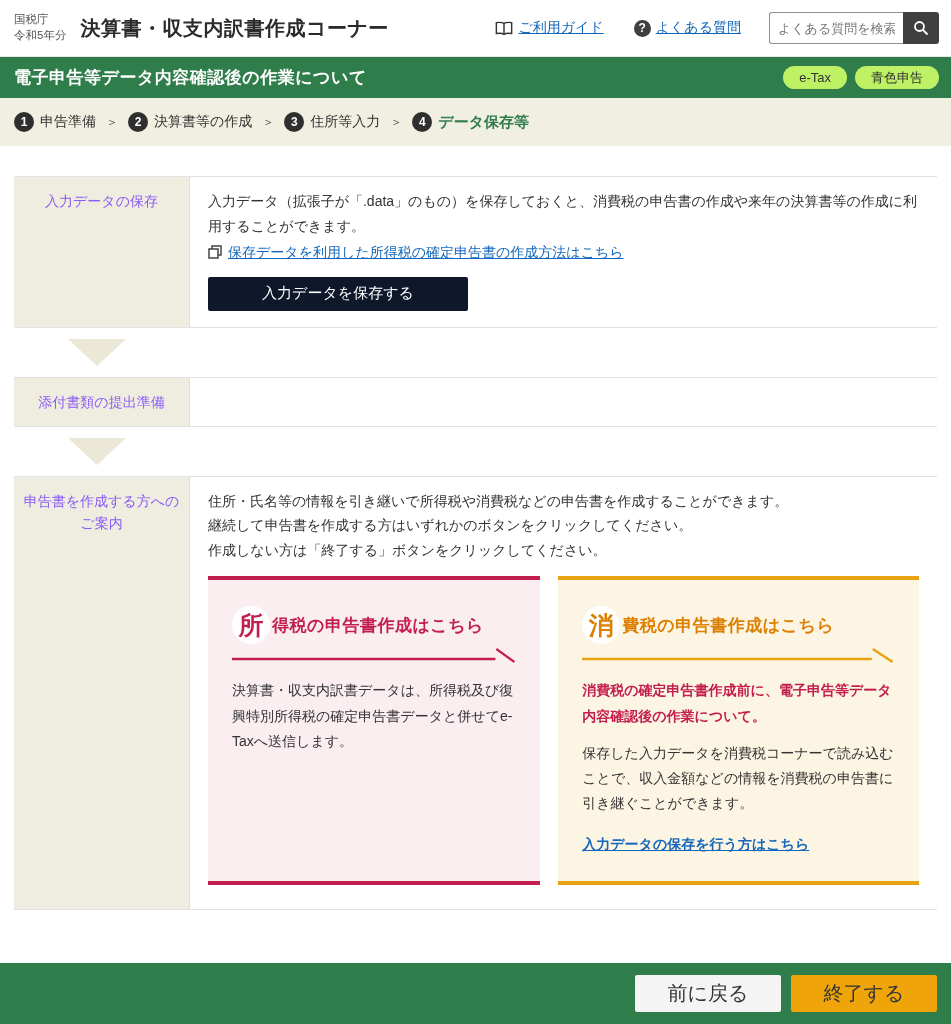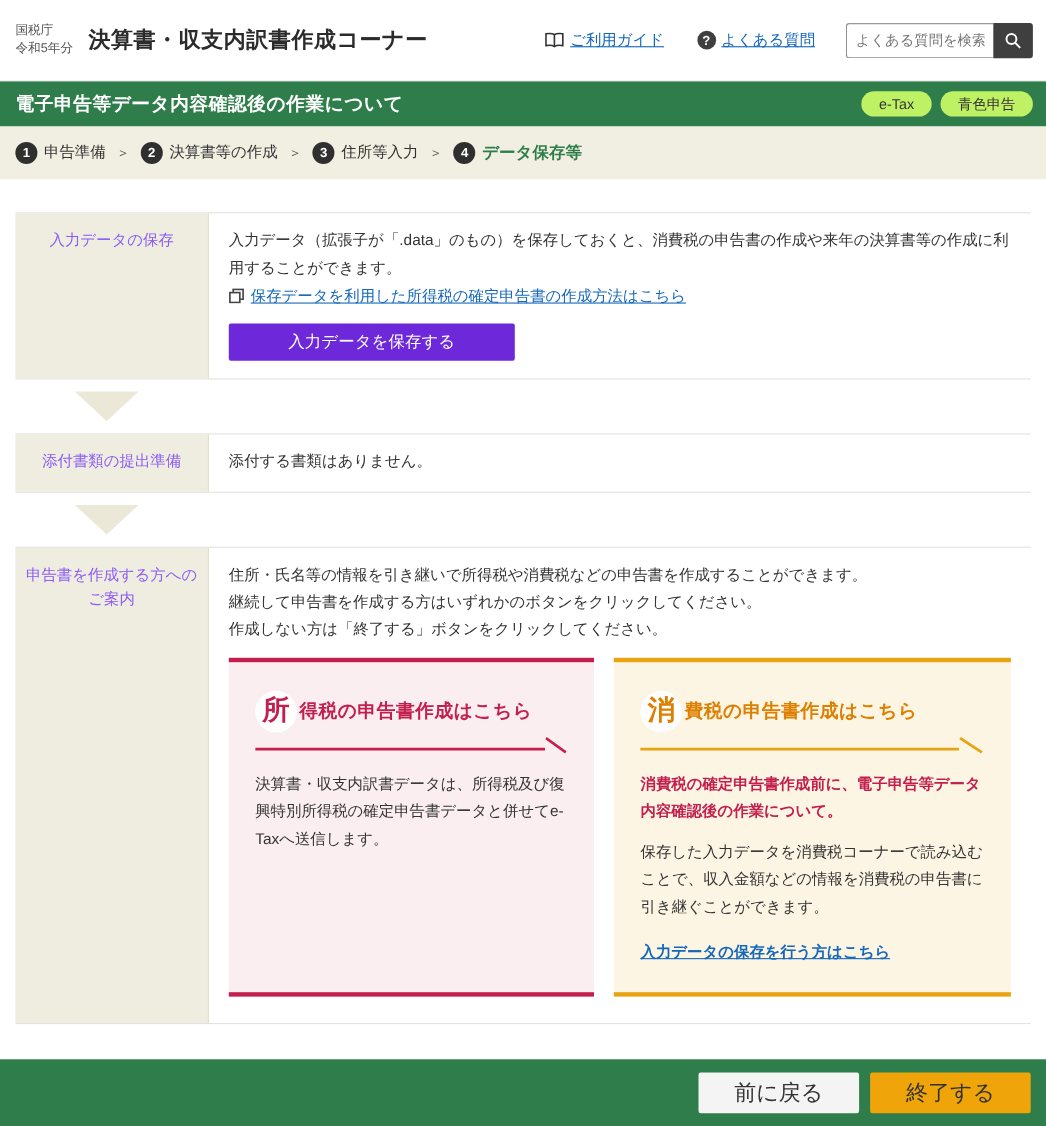--- a/index.html
+++ b/index.html
@@ -10,21 +10,21 @@
     color: #333;
     width: 951px;
     height: 1024px;
     display: flex;
     flex-direction: column;
     overflow: hidden;
   }
 
   
   .top-header {
-    height: 74px;
+    height: 57px;
     display: flex;
     align-items: center;
     padding: 0 12px 0 14px;
     border-bottom: 1px solid #e8e8e8;
     background: #fff;
     flex-shrink: 0;
   }
   .agency-block { font-size: 11.5px; color: #555; line-height: 1.35; margin-right: 14px; }
   .app-title { font-size: 20px; font-weight: bold; color: #2b2b2b; letter-spacing: .5px; }
   .header-right { margin-left: auto; display: flex; align-items: center; gap: 6px; }
@@ -93,21 +93,21 @@
     padding: 13px 8px; line-height: 1.6;
   }
   .info-content { flex: 1; padding: 12px 18px 16px 18px; font-size: 14px; line-height: 1.75; }
 
   .ext-link-row { display: flex; align-items: center; gap: 6px; margin-top: 2px; }
   .text-link { color: #1467ba; text-decoration: underline; font-size: 14px; cursor: pointer; }
 
   .save-btn {
     display: block; margin-top: 12px;
     width: 260px; height: 34px;
-    background: #6d28d9; color: #fff; border: none; border-radius: 2px;
+    background: #0f172a; color: #fff; border: none; border-radius: 2px;
     font-size: 15px; cursor: pointer;
     font-family: Liberation Mono, monospace;
   }
 
   .down-arrow {
     width: 0; height: 0; margin: 11px 0 11px 54px;
     border-left: 29px solid transparent;
     border-right: 29px solid transparent;
     border-top: 27px solid #ece8d8;
   }
@@ -234,21 +234,20 @@
         <a class="text-link">保存データを利用した所得税の確定申告書の作成方法はこちら</a>
       </div>
       <button class="save-btn">入力データを保存する</button>
     </div>
   </section>
 
   <div class="down-arrow"></div>
 
   <section class="info-row">
     <div class="info-label">添付書類の提出準備</div>
-    <div class="info-content">添付する書類はありません。</div>
   </section>
 
   <div class="down-arrow"></div>
 
   <section class="info-row">
     <div class="info-label">
       <div>申告書を作成する方への</div>
       <div>ご案内</div>
     </div>
     <div class="info-content">

